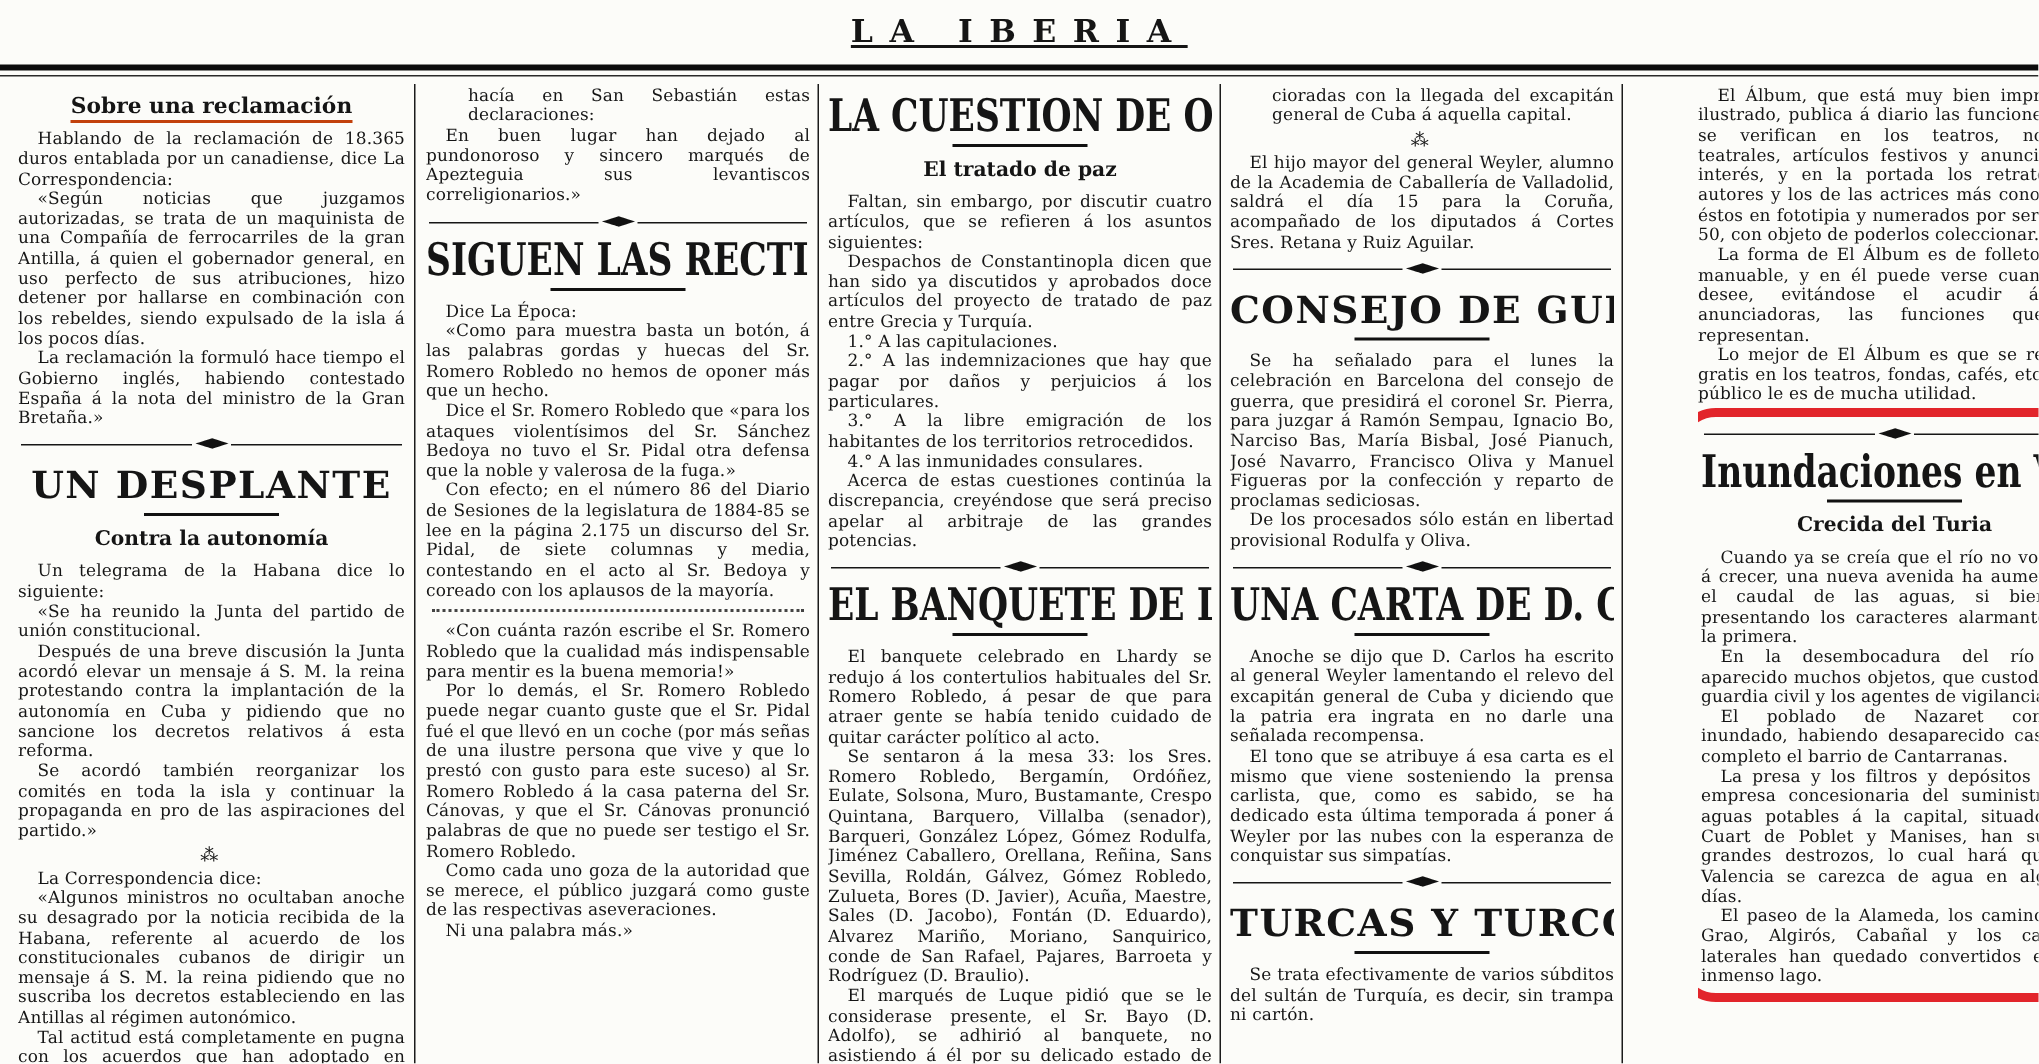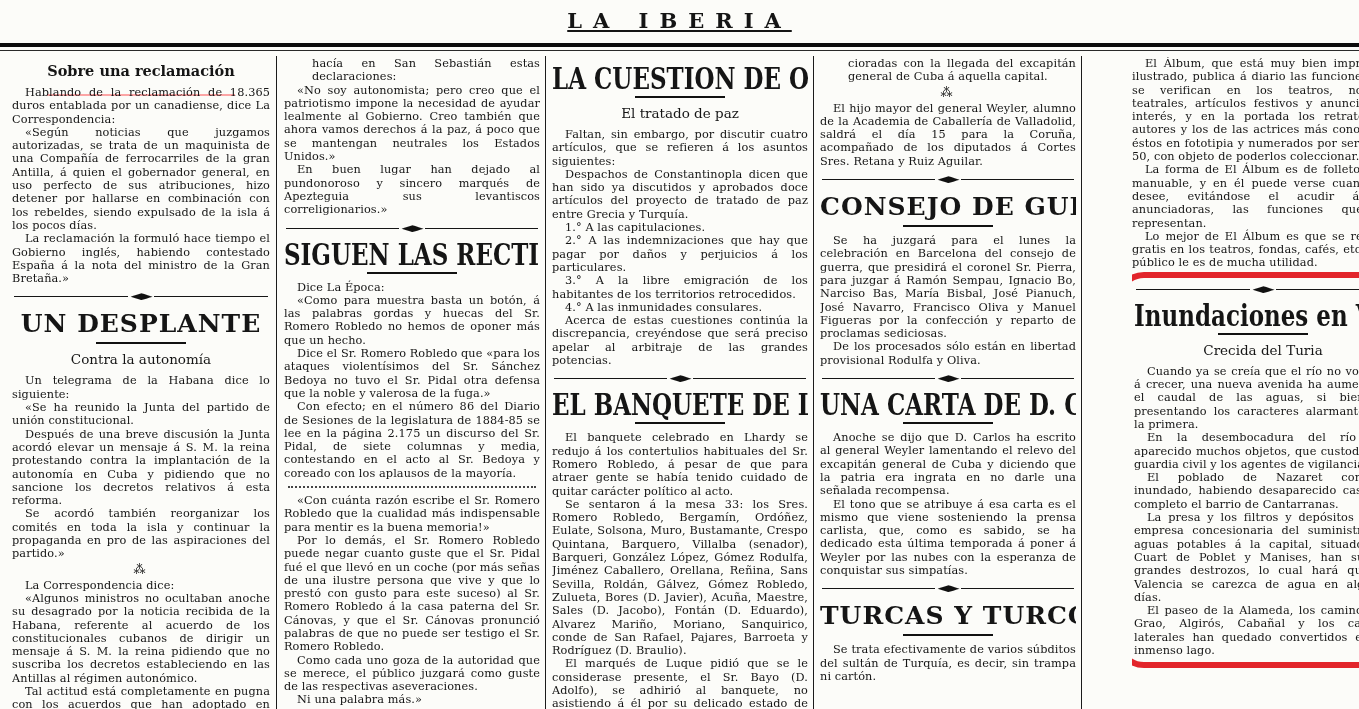--- a/index.html
+++ b/index.html
@@ -10,27 +10,27 @@
   }
   .masthead{position:absolute;top:8px;left:0;width:100%;text-align:center;}
   .masthead-title{font-size:21px;font-weight:bold;letter-spacing:11px;text-decoration:underline;}
   .rule-thick{position:absolute;top:43px;left:0;width:100%;height:4px;background:#0c0c0c;}
   .rule-thin{position:absolute;top:50px;left:0;width:100%;height:1px;background:#2a2a2a;}
   .vrule{position:absolute;top:56px;bottom:0;width:1px;background:#1b1b1b;}
   .col{position:absolute;top:57px;bottom:0;overflow:hidden;}
   p.para{margin:0;text-indent:13px;text-align:justify;font-size:11.3px;line-height:13.3px;letter-spacing:.1px;}
   p.para.noindent{text-indent:0;margin-left:28px;}
   .h-sm{margin:5px 0 7px;text-align:center;font-size:14.5px;font-weight:bold;}
-  .h-sm span{border-bottom:2px solid #fca5a5;padding-bottom:15px;}
+  .h-sm span{border-bottom:2px solid #c2410c;padding-bottom:1px;}
   .h-lg,.h-cond,.h-cond-sm{margin:8px 0 0;text-align:center;font-weight:bold;white-space:nowrap;}
   .h-lg{font-size:25px;letter-spacing:1px;}
   .h-cond{font-size:23px;transform:scaleY(1.3);transform-origin:50% 60%;}
   .h-underline{height:2px;background:#111;margin:4px auto 7px;width:130px;}
   .h-underline.narrow{width:90px;}
-  .subhead{margin:3px 0 7px;text-align:center;font-size:13.5px;font-weight:normal;line-height:16px;}
+  .subhead{margin:3px 0 7px;text-align:center;font-size:13.5px;font-weight:bold;line-height:16px;}
   .divider{display:flex;align-items:center;margin:7px 2px 6px;}
   .divider .line{flex:1;height:1px;background:#161616;}
   .divider .diamond{font-size:9px;line-height:9px;transform:scaleX(3.2);margin:0 10px;color:#111;}
   .dotted{border-top:2px dotted #444;margin:6px 4px 6px;}
   .asterism{text-align:center;font-size:12px;margin:2px 0;letter-spacing:3px;}
   .annotation{border:6px solid #e2252b;border-radius:28px;margin:2px -30px 4px -16px;padding:0 26px 5px 12px;}
 </style>
 </head>
 <body>
 
@@ -59,21 +59,20 @@
     <p class="para">«Se ha reunido la Junta del partido de unión constitucional.</p>
     <p class="para">Después de una breve discusión la Junta acordó elevar un mensaje á S. M. la reina protestando contra la implantación de la autonomía en Cuba y pidiendo que no sancione los decretos relativos á esta reforma.</p>
     <p class="para">Se acordó también reorganizar los comités en toda la isla y continuar la propaganda en pro de las aspiraciones del partido.»</p>
     <div class="asterism">⁂</div>
     <p class="para">La Correspondencia dice:</p>
     <p class="para">«Algunos ministros no ocultaban anoche su desagrado por la noticia recibida de la Habana, referente al acuerdo de los constitucionales cubanos de dirigir un mensaje á S. M. la reina pidiendo que no suscriba los decretos estableciendo en las Antillas al régimen autonómico.</p>
     <p class="para">Tal actitud está completamente en pugna con los acuerdos que han adoptado en Madrid los representantes en Cortes afiliados á dicho partido y con las manifestaciones hechas por el señor marqués de Apezteguia al señor ministro de Ultramar en su visita de despedida.</p>
   </div>
 <div class="col" style="left:284px;width:256px;">
     <p class="para noindent">hacía en San Sebastián estas declaraciones:</p>
-    <p class="para">«No soy autonomista; pero creo que el patriotismo impone la necesidad de ayudar lealmente al Gobierno. Creo también que ahora vamos derechos á la paz, á poco que se mantengan neutrales los Estados Unidos.»</p>
     <p class="para">En buen lugar han dejado al pundonoroso y sincero marqués de Apezteguia sus levantiscos correligionarios.»</p>
     <div class="divider">
       <span class="line"></span>
       <span class="diamond">◆</span>
       <span class="line"></span>
     </div>
     <div>
       <h2 class="h-cond">SIGUEN LAS RECTIFICACIONES</h2>
       <div class="h-underline narrow"></div>
     </div>
@@ -119,21 +118,21 @@
     <p class="para">El hijo mayor del general Weyler, alumno de la Academia de Caballería de Valladolid, saldrá el día 15 para la Coruña, acompañado de los diputados á Cortes Sres. Retana y Ruiz Aguilar.</p>
     <div class="divider">
       <span class="line"></span>
       <span class="diamond">◆</span>
       <span class="line"></span>
     </div>
     <div>
       <h2 class="h-lg">CONSEJO DE GUERRA</h2>
       <div class="h-underline narrow"></div>
     </div>
-    <p class="para">Se ha juzgará para el lunes la celebración en Barcelona del consejo de guerra, que presidirá el coronel Sr. Pierra, para juzgar á Ramón Sempau, Ignacio Bo, Narciso Bas, María Bisbal, José Pianuch, José Navarro, Francisco Oliva y Manuel Figueras por la confección y reparto de proclamas sediciosas.</p>
+    <p class="para">Se ha señalado para el lunes la celebración en Barcelona del consejo de guerra, que presidirá el coronel Sr. Pierra, para juzgar á Ramón Sempau, Ignacio Bo, Narciso Bas, María Bisbal, José Pianuch, José Navarro, Francisco Oliva y Manuel Figueras por la confección y reparto de proclamas sediciosas.</p>
     <p class="para">De los procesados sólo están en libertad provisional Rodulfa y Oliva.</p>
     <div class="divider">
       <span class="line"></span>
       <span class="diamond">◆</span>
       <span class="line"></span>
     </div>
     <div>
       <h2 class="h-cond">UNA CARTA DE D. CARLOS</h2>
       <div class="h-underline narrow"></div>
     </div>

